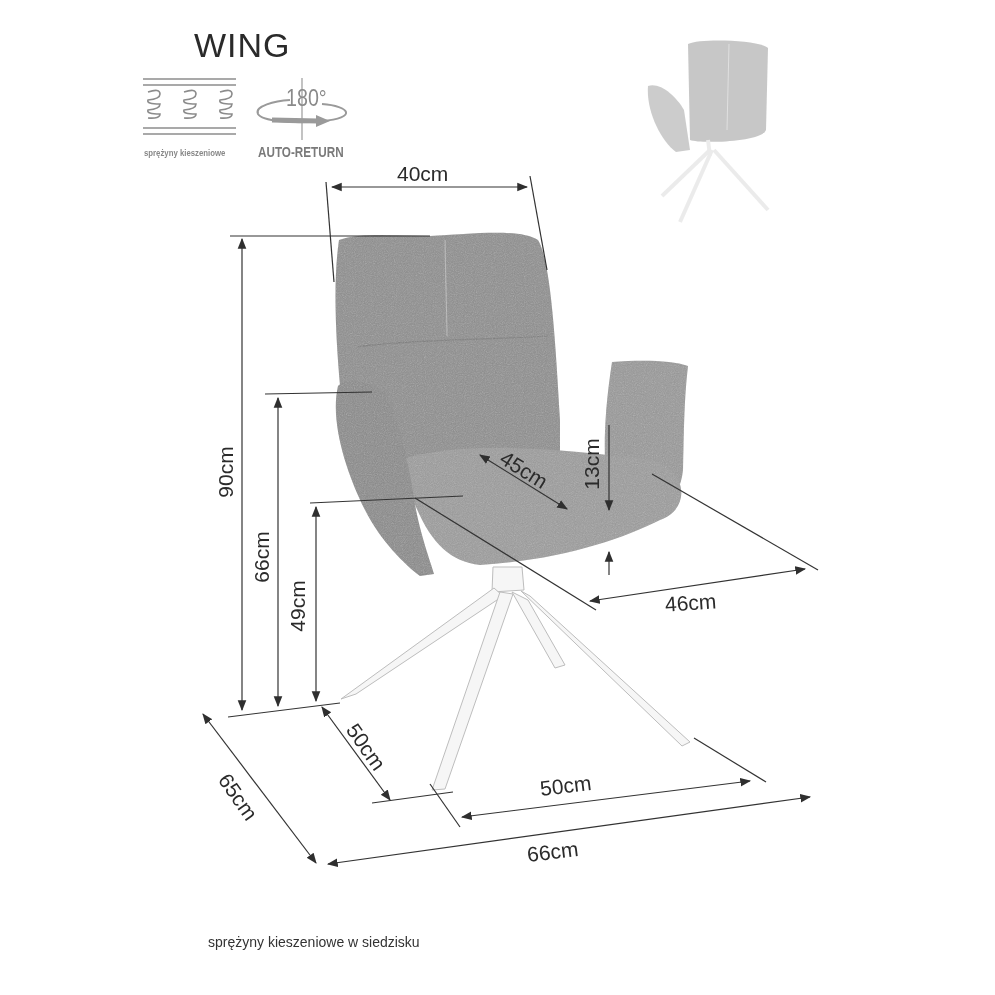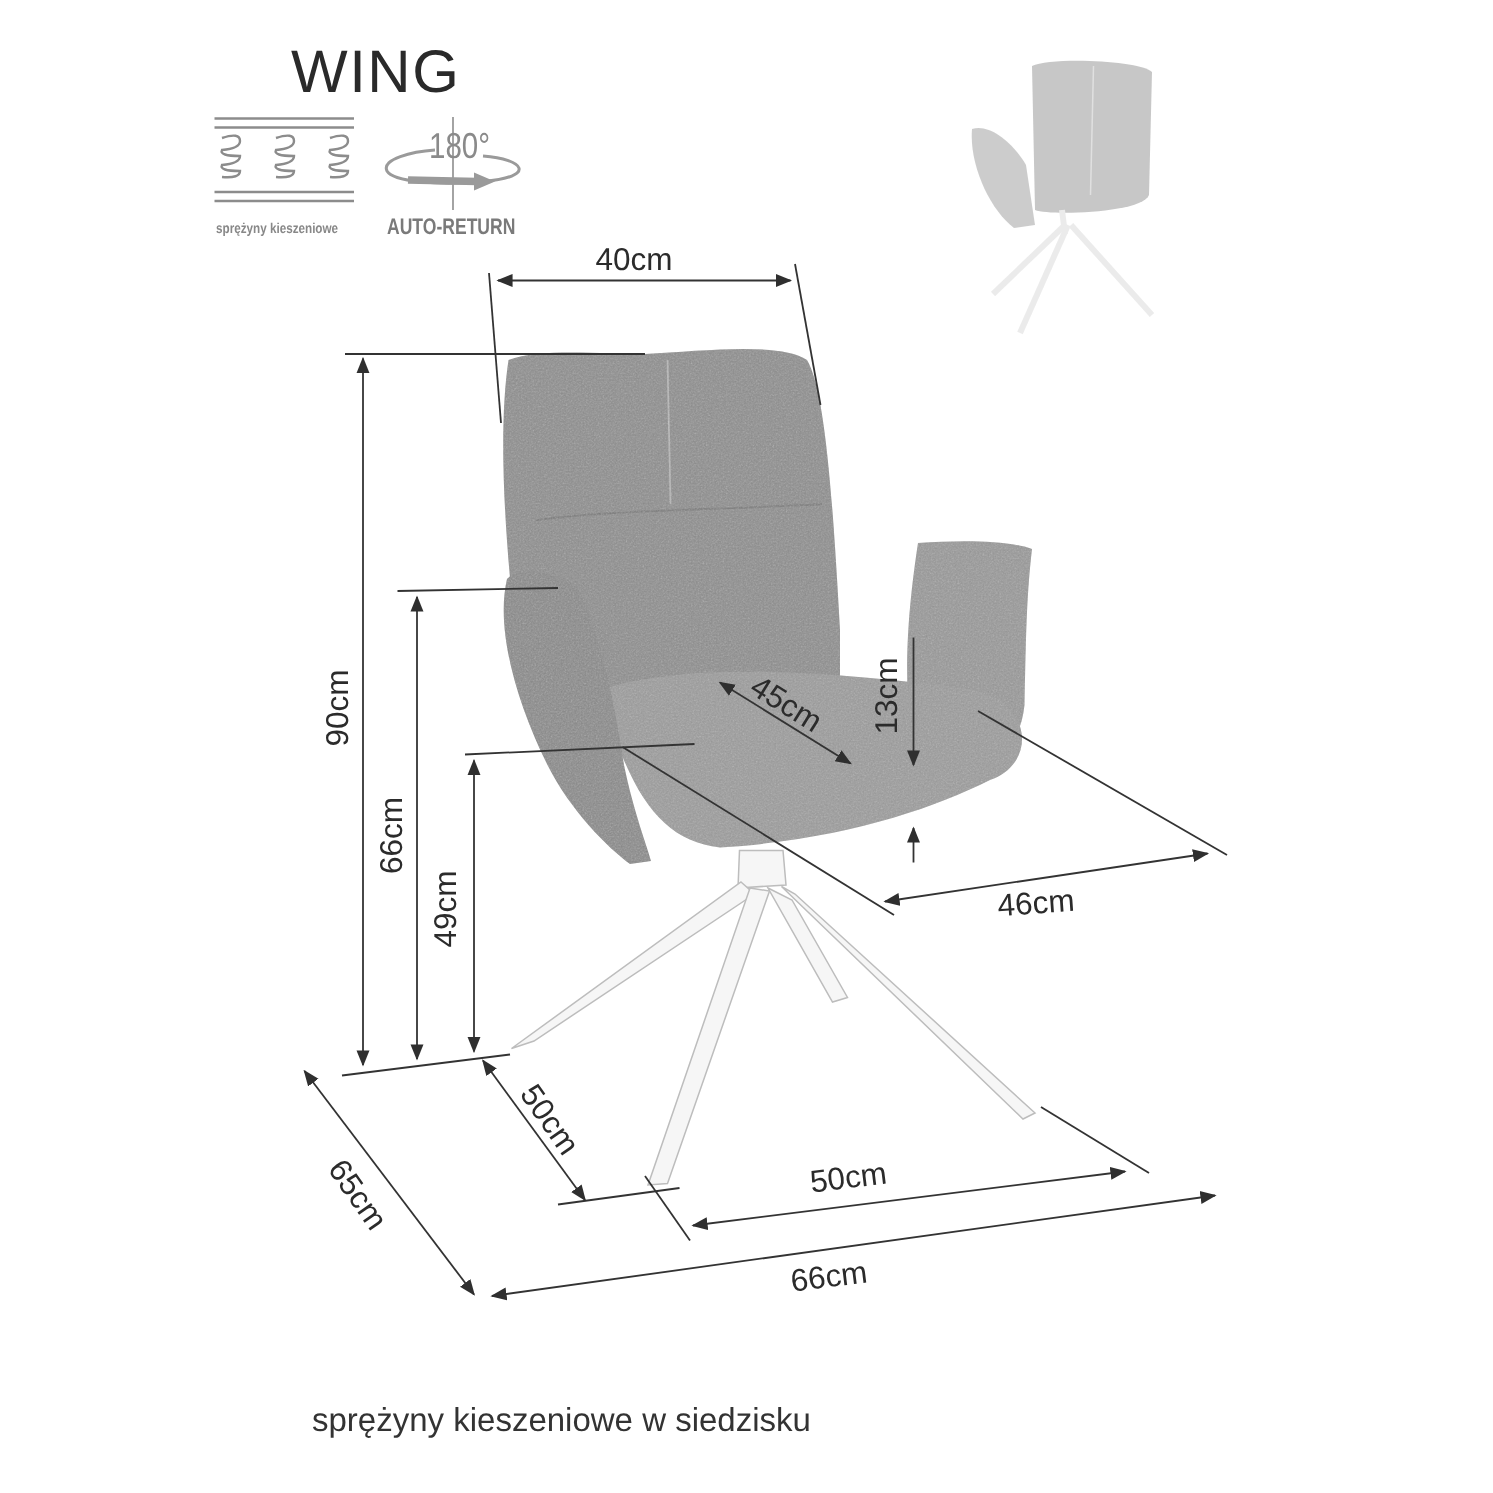--- a/index.html
+++ b/index.html
@@ -2,35 +2,35 @@
 <html><head>
 <meta charset="utf-8">
 <style>
   html, body { margin: 0; padding: 0; background: #ffffff; }
   #stage {
     position: relative; width: 995px; height: 995px; overflow: hidden;
     background: #ffffff; font-family: "Liberation Sans", sans-serif; color: #333333;
   }
   svg#drawing { position: absolute; left: 0; top: 0; }
   .title {
-    position: absolute; left: 194px; top: 26px; font-size: 40px; letter-spacing: 1px;
+    position: absolute; left: 194px; top: 26px; font-size: 34px; letter-spacing: 1px;
     color: #2a2a2a; font-family: "Liberation Sans", sans-serif;
   }
   .small-cap {
     position: absolute; font-family: "Liberation Sans", sans-serif; color: #777;
   }
   .caption-springs { left: 144px; top: 147px; font-size: 9.5px; transform: scaleX(0.82); transform-origin: left; font-weight: bold; color:#888; }
   .caption-auto { left: 258px; top: 143px; font-size: 15px; font-weight: bold; color: #7a7a7a; transform: scaleX(0.78); transform-origin: left; }
   .deg { left: 286px; top: 84px; font-size: 24px; color: #8a8a8a; transform: scaleX(0.82); transform-origin: left; }
   .dim {
     position: absolute; font-size: 21px; color: #2b2b2b; white-space: nowrap;
     font-family: "Liberation Sans", sans-serif; transform-origin: center center;
   }
   .footer {
-    position: absolute; left: 208px; top: 934px; font-size: 22px; color: #333;
+    position: absolute; left: 208px; top: 934px; font-size: 14px; color: #333;
   }
 </style>
 </head>
 <body>
 
 <div id="stage">
 
   <svg id="drawing" width="995" height="995" viewBox="0 0 995 995">
     <defs>
       <marker id="arr" viewBox="0 0 10 10" refX="9" refY="5" markerWidth="9" markerHeight="9" orient="auto-start-reverse">

